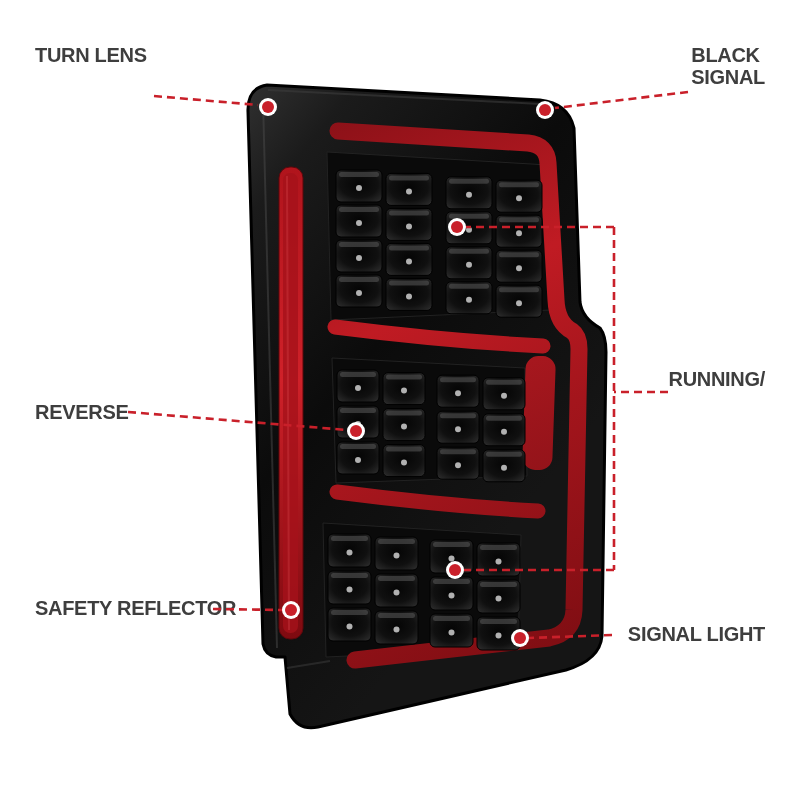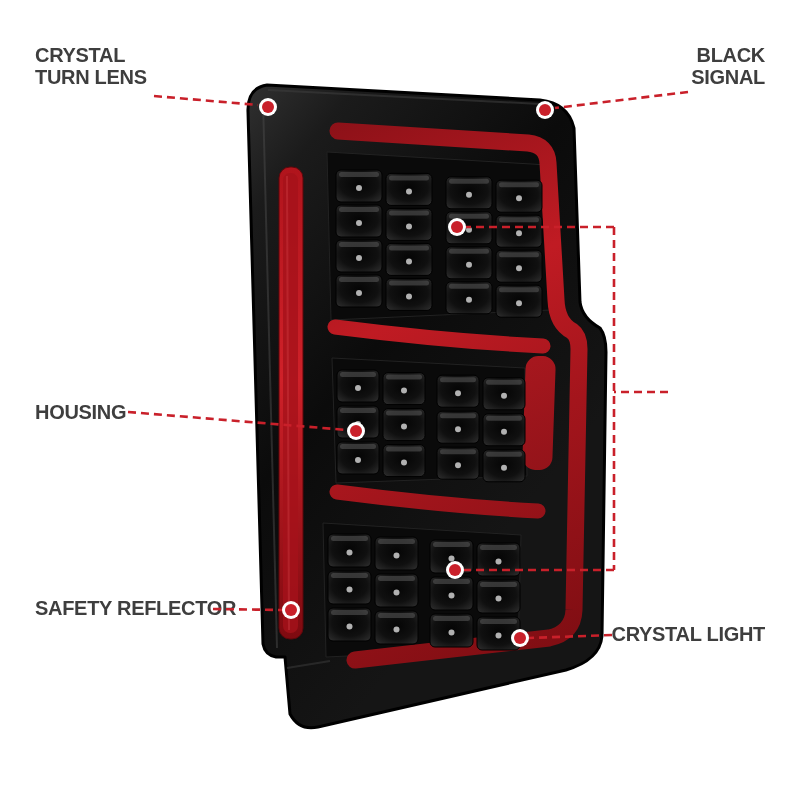--- a/index.html
+++ b/index.html
@@ -14,21 +14,21 @@
   svg.layer { position:absolute; left:0; top:0; }
   .callout {
     position:absolute;
     color:#3e3e3e;
     font-weight:700;
     font-size:20px;
     line-height:22px;
     letter-spacing:-0.3px;
     white-space:nowrap;
   }
-  .callout.right { text-align:right; }
+  .callout.right { }
 </style>
 </head>
 <body>
 
 <div class="stage">
 
   <svg class="layer" width="800" height="800" viewBox="0 0 800 800">
     <defs>
       <linearGradient id="gHousing" x1="240" y1="90" x2="615" y2="400" gradientUnits="userSpaceOnUse">
         <stop offset="0" stop-color="#313131"></stop>
@@ -287,42 +287,42 @@
           <rect x="477" y="617" width="43" height="33" rx="5" fill="url(#gLed)" stroke="#000000"></rect>
           <rect x="480" y="619" width="37" height="5" rx="2.5" fill="#5a5a5a" opacity="0.55"></rect>
           <circle cx="498.5" cy="635.5" r="3" fill="#cfcfcf" opacity="0.85"></circle>
         </g>
       </g>
 
     <path d="M 287,668 L 330,661" stroke="#2e2e2e" stroke-width="2" fill="none" opacity="0.8"></path>
   </svg>
 
   <div class="callout" style="left:35px; top:44px">
-    <div>CRYSTAL</div>
     <div>TURN LENS</div>
   </div>
 
   <div class="callout right" style="right:35px; top:44px">
     <div>BLACK</div>
     <div>SIGNAL</div>
   </div>
 
   <div class="callout" style="left:35px; top:401px">
-    <div>HOUSING</div>
+    <div>REVERSE</div>
   </div>
 
   <div class="callout right" style="right:35px; top:368px">
+    <div>RUNNING/</div>
   </div>
 
   <div class="callout" style="left:35px; top:597px">
     <div>SAFETY REFLECTOR</div>
   </div>
 
   <div class="callout right" style="right:35px; top:623px">
-    <div>CRYSTAL LIGHT</div>
+    <div>SIGNAL LIGHT</div>
   </div>
 
   <svg class="layer" width="800" height="800" viewBox="0 0 800 800">
     <g stroke="#c9202a" stroke-width="2.6" stroke-dasharray="8 5" fill="none">
       <line x1="154" y1="96" x2="258" y2="105"></line>
       <line x1="688" y1="92" x2="555" y2="108"></line>
       <line x1="128" y1="412" x2="347" y2="430"></line>
       <line x1="668" y1="392" x2="614" y2="392"></line>
       <line x1="614" y1="227" x2="614" y2="570"></line>
       <line x1="614" y1="227" x2="466" y2="227"></line>

